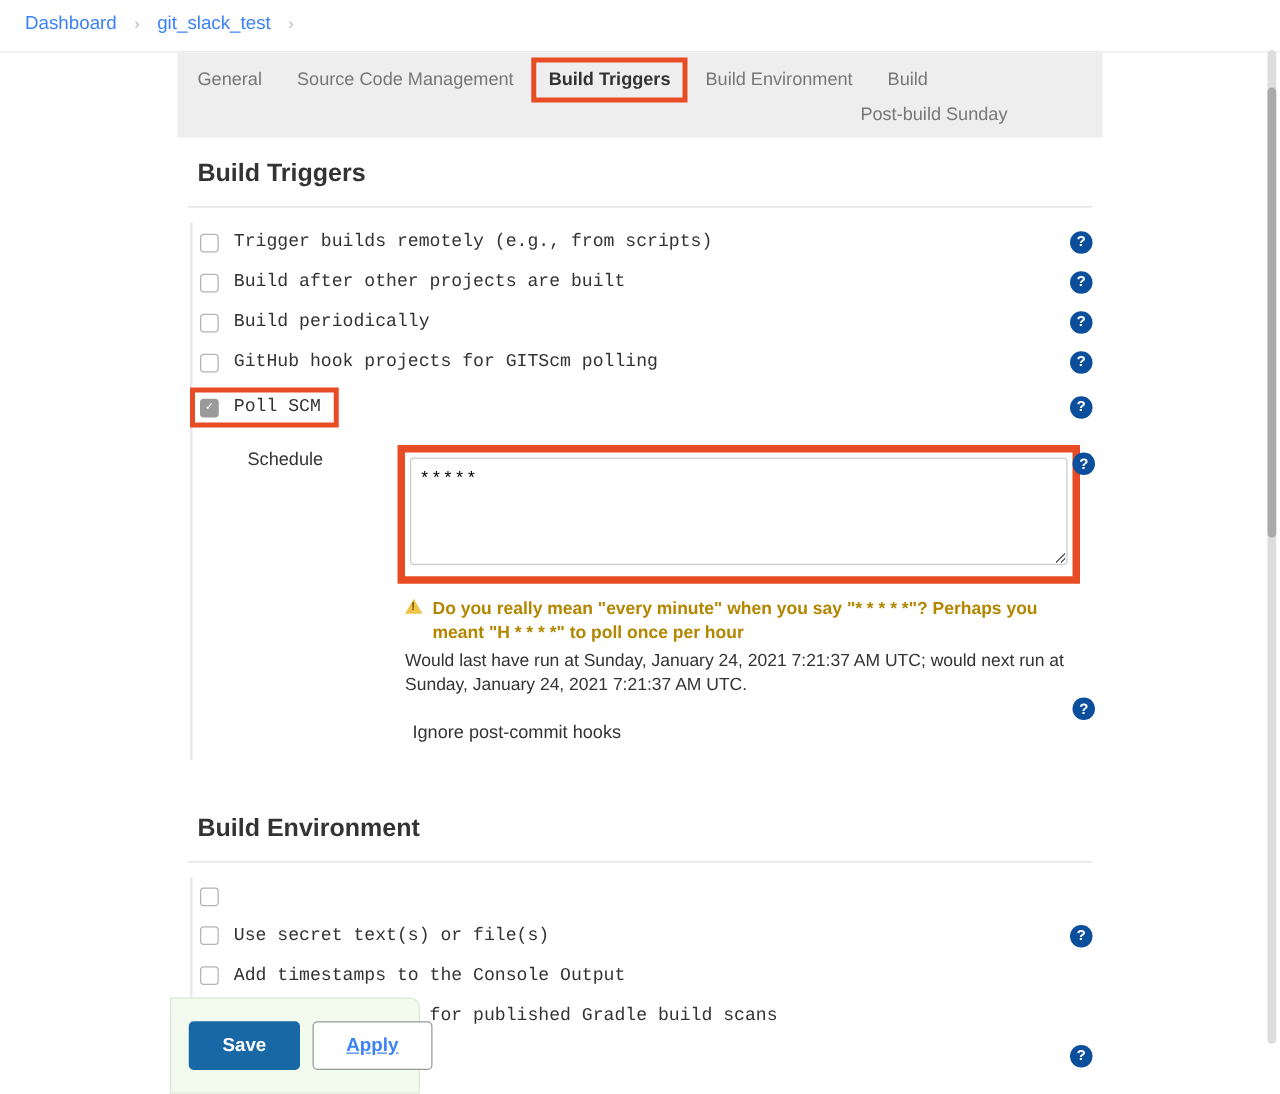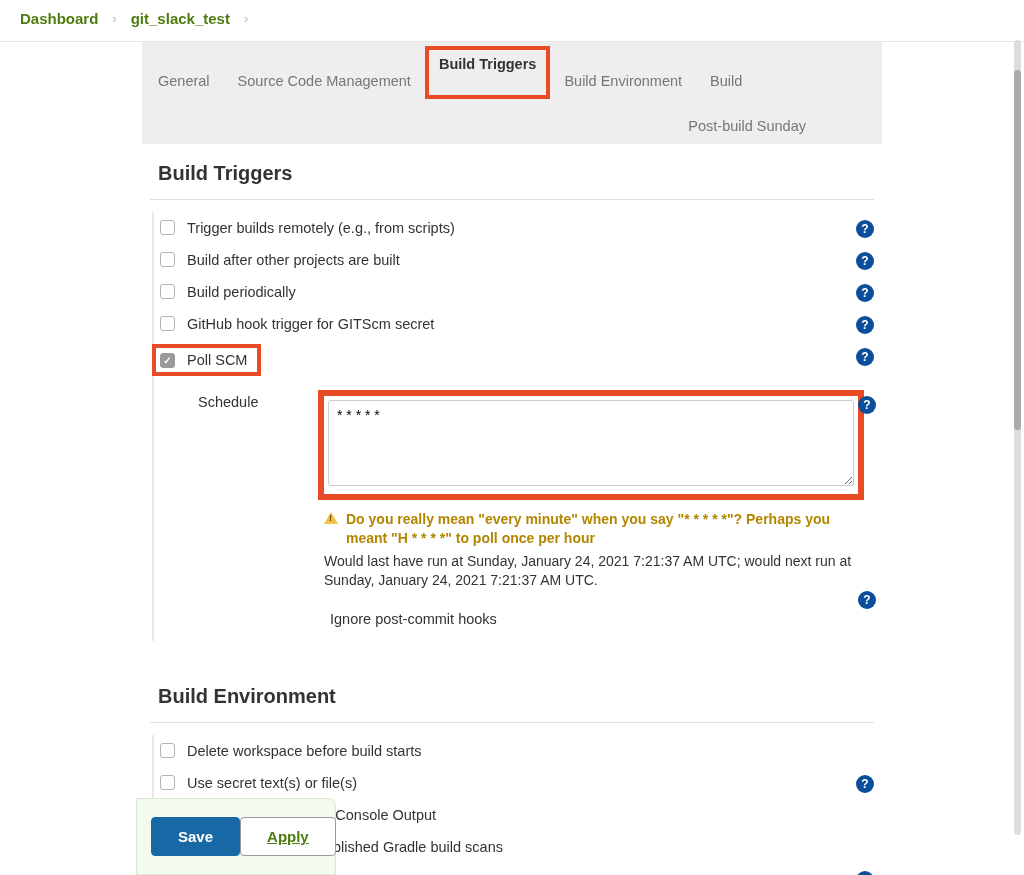--- a/index.html
+++ b/index.html
@@ -12,37 +12,36 @@
   position: relative;
 }
 .breadcrumb-bar {
   display: flex;
   align-items: center;
   padding: 10px 20px 14px;
   border-bottom: 1px solid #e6e6e6;
   font-size: 15px;
   gap: 14px;
 }
-.breadcrumb-item { font-weight: 700; color: #4d7c0f; }
+.breadcrumb-item { font-weight: 400; color: #3b82f6; }
 .breadcrumb-sep { color: #bbb; font-size: 13px; }
 .page-wrap { display: flex; justify-content: center; }
 .config-panel { width: 740px; }
 .tab-bar {
   background: #eee;
   display: flex;
   flex-wrap: wrap;
   padding: 14px 16px 10px;
   gap: 28px;
   row-gap: 12px;
 }
 .tab {
   color: #777;
   font-size: 14.5px;
   cursor: pointer;
-  margin-top: 17px;
 }
 .tab.highlight-box {
   color: #333;
   font-weight: 700;
   border: 4px solid #e74c24;
   padding: 6px 10px;
   margin: -10px -14px;
 }
 .section-title {
   font-size: 20px;
@@ -52,22 +51,24 @@
   border-bottom: 1px solid #e0e0e0;
   margin: 0 8px;
 }
 .section-body {
   border-left: 2px solid #e8e8e8;
   margin: 12px 8px 0 10px;
   padding-left: 2px;
 }
 .cfg-row {
   display: flex;
+  align-items: center;
   padding: 8px 2px 8px 4px;
   position: relative;
+  font-family: Liberation Mono, monospace;
 }
 .cfg-row .chk {
   width: 15px; height: 15px;
   border: 1.5px solid #b3b3b3;
   border-radius: 3px;
   margin-right: 12px;
   flex-shrink: 0;
   display: inline-flex;
   align-items: center;
   justify-content: center;
@@ -171,30 +172,31 @@
 .button-bar {
   position: absolute;
   left: 136px;
   bottom: 0;
   width: 200px;
   background: #f3fbee;
   border: 1px solid #d9e8cf;
   border-top-right-radius: 8px;
   padding: 18px 14px;
   display: flex;
+  gap: 10px;
 }
 .btn {
   font-size: 15px;
   font-weight: 600;
   border-radius: 4px;
   padding: 10px 26px;
   cursor: pointer;
 }
 .btn-save { background: #1968a6; color: #fff; border: 1px solid #1968a6; }
-.btn-apply { background: #fff; color: #4d7c0f; border: 1px solid #999; text-decoration: underline; }
+.btn-apply { background: #fff; color: #3b82f6; border: 1px solid #999; text-decoration: underline; }
 .scrollbar {
   position: absolute;
   right: 3px;
   top: 40px;
   bottom: 40px;
   width: 7px;
   background: #ddd;
   border-radius: 4px;
 }
 .scroll-thumb {
@@ -242,21 +244,21 @@
         <span class="cfg-label">Build after other projects are built</span>
         <span class="help">?</span>
       </div>
       <div class="cfg-row">
         <span class="chk"></span>
         <span class="cfg-label">Build periodically</span>
         <span class="help">?</span>
       </div>
       <div class="cfg-row">
         <span class="chk"></span>
-        <span class="cfg-label">GitHub hook trigger for GITScm secret</span>
+        <span class="cfg-label">GitHub hook projects for GITScm polling</span>
         <span class="help">?</span>
       </div>
       <div class="cfg-row">
         <span class="poll-scm-highlight">
           <span class="chk checked"></span>
           <span class="cfg-label">Poll SCM</span>
         </span>
         <span class="help">?</span>
       </div>
 
@@ -281,21 +283,20 @@
           </div>
         </div>
       </div>
     </div>
 
     <div class="build-env-section">
       <div class="section-title">Build Environment</div>
       <div class="section-body">
         <div class="cfg-row">
           <span class="chk"></span>
-          <span class="cfg-label">Delete workspace before build starts</span>
         </div>
         <div class="cfg-row">
           <span class="chk"></span>
           <span class="cfg-label">Use secret text(s) or file(s)</span>
           <span class="help">?</span>
         </div>
         <div class="cfg-row">
           <span class="chk"></span>
           <span class="cfg-label">Add timestamps to the Console Output</span>
         </div>

